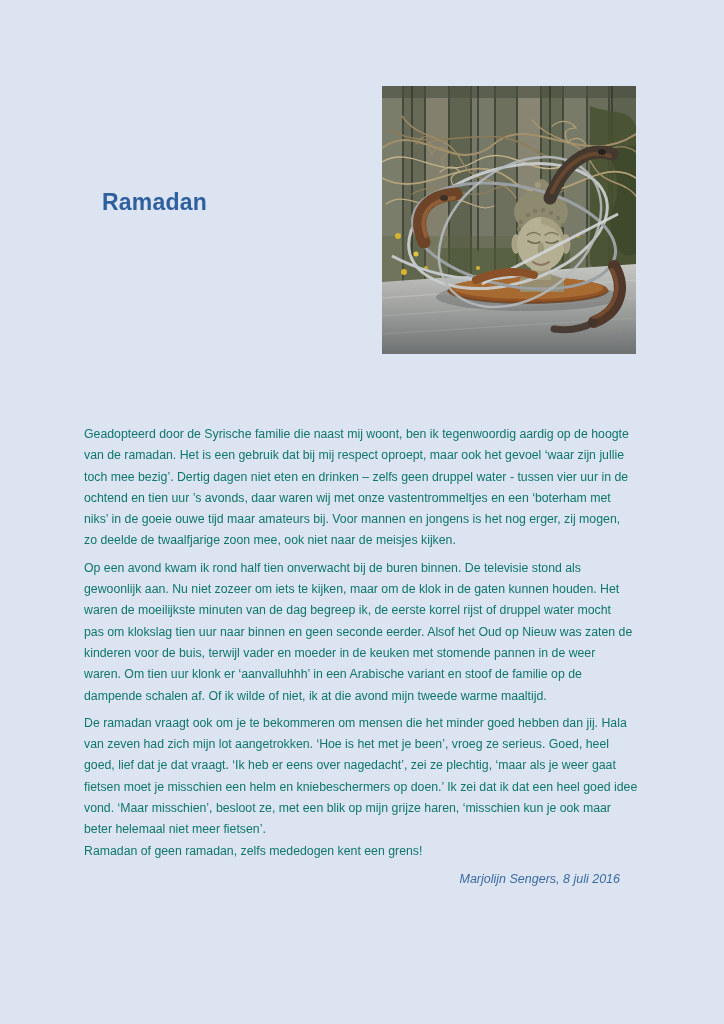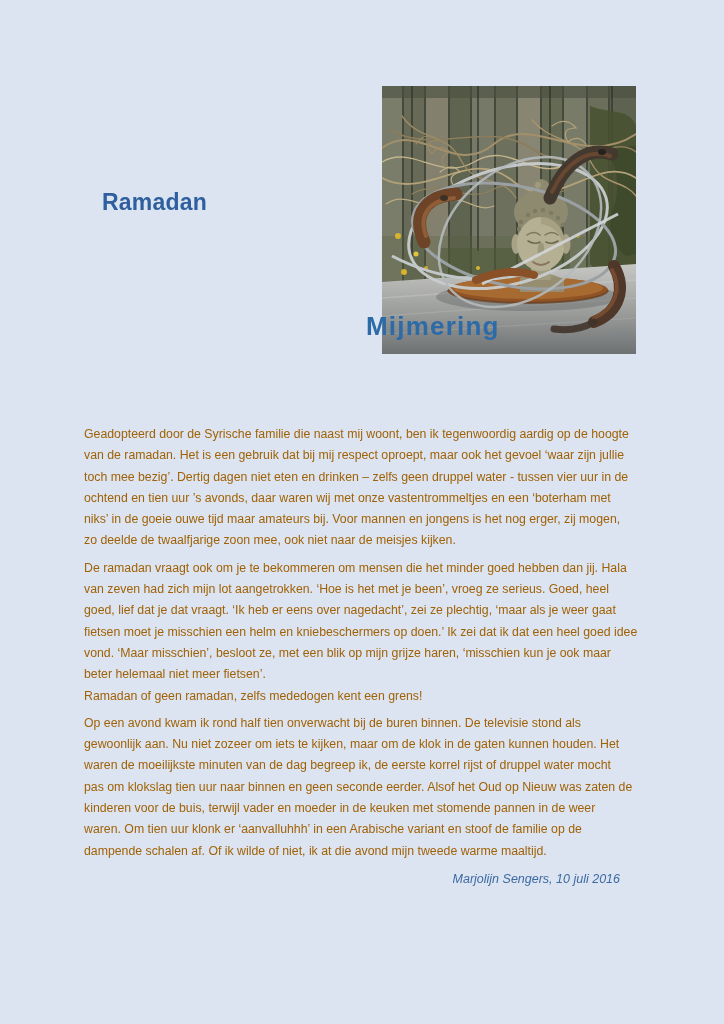--- a/index.html
+++ b/index.html
@@ -32,21 +32,21 @@
   .caption{
     position:absolute;left:366px;top:311px;
     font-size:26px;font-weight:bold;
     letter-spacing:1.2px;
     color:#2d6ba8;
     z-index:2;
   }
   .body-text{
     position:absolute;left:84px;top:424px;
     width:600px;
-    color:#a16207;
+    color:#0f766e;
     font-size:12.3px;line-height:21.3px;
   }
   .body-text p{
     margin:0 0 6px 0;
     white-space:pre; 
   }
   .signature{
     position:absolute;left:84px;top:872px;
     width:536px;text-align:right;
     font-size:12.5px;font-style:italic;
@@ -204,40 +204,39 @@
         <ellipse cx="220" cy="66" rx="4" ry="3" fill="#26211c" stroke="none"></ellipse>
         <path d="M232,180 C244,202 238,226 212,236" stroke="#4f372a" stroke-width="12"></path>
         <path d="M230,184 C240,202 234,222 212,232" stroke="#7b4e2f" stroke-width="4" opacity="0.85"></path>
         <path d="M94,194 C116,185 136,184 152,189" stroke="#8a5028" stroke-width="8"></path>
         <path d="M212,236 C200,243 186,245 172,243" stroke="#41342b" stroke-width="7" opacity="0.9"></path>
       </g>
     </svg>
     <span class="watermark">vdp</span>
   </figure>
 
-  <div class="caption">Mijmering</div>
 
   <div class="body-text">
     <p>Geadopteerd door de Syrische familie die naast mij woont, ben ik tegenwoordig aardig op de hoogte
 van de ramadan. Het is een gebruik dat bij mij respect oproept, maar ook het gevoel ‘waar zijn jullie
 toch mee bezig’. Dertig dagen niet eten en drinken – zelfs geen druppel water - tussen vier uur in de
 ochtend en tien uur ’s avonds, daar waren wij met onze vastentrommeltjes en een ‘boterham met
 niks’ in de goeie ouwe tijd maar amateurs bij. Voor mannen en jongens is het nog erger, zij mogen,
 zo deelde de twaalfjarige zoon mee, ook niet naar de meisjes kijken.</p>
+    <p>Op een avond kwam ik rond half tien onverwacht bij de buren binnen. De televisie stond als
+gewoonlijk aan. Nu niet zozeer om iets te kijken, maar om de klok in de gaten kunnen houden. Het
+waren de moeilijkste minuten van de dag begreep ik, de eerste korrel rijst of druppel water mocht
+pas om klokslag tien uur naar binnen en geen seconde eerder. Alsof het Oud op Nieuw was zaten de
+kinderen voor de buis, terwijl vader en moeder in de keuken met stomende pannen in de weer
+waren. Om tien uur klonk er ‘aanvalluhhh’ in een Arabische variant en stoof de familie op de
+dampende schalen af. Of ik wilde of niet, ik at die avond mijn tweede warme maaltijd.</p>
     <p>De ramadan vraagt ook om je te bekommeren om mensen die het minder goed hebben dan jij. Hala
 van zeven had zich mijn lot aangetrokken. ‘Hoe is het met je been’, vroeg ze serieus. Goed, heel
 goed, lief dat je dat vraagt. ‘Ik heb er eens over nagedacht’, zei ze plechtig, ‘maar als je weer gaat
 fietsen moet je misschien een helm en kniebeschermers op doen.’ Ik zei dat ik dat een heel goed idee
 vond. ‘Maar misschien’, besloot ze, met een blik op mijn grijze haren, ‘misschien kun je ook maar
 beter helemaal niet meer fietsen’.
 Ramadan of geen ramadan, zelfs mededogen kent een grens!</p>
-    <p>Op een avond kwam ik rond half tien onverwacht bij de buren binnen. De televisie stond als
-gewoonlijk aan. Nu niet zozeer om iets te kijken, maar om de klok in de gaten kunnen houden. Het
-waren de moeilijkste minuten van de dag begreep ik, de eerste korrel rijst of druppel water mocht
-pas om klokslag tien uur naar binnen en geen seconde eerder. Alsof het Oud op Nieuw was zaten de
-kinderen voor de buis, terwijl vader en moeder in de keuken met stomende pannen in de weer
-waren. Om tien uur klonk er ‘aanvalluhhh’ in een Arabische variant en stoof de familie op de
-dampende schalen af. Of ik wilde of niet, ik at die avond mijn tweede warme maaltijd.</p>
   </div>
 
-  <div class="signature">Marjolijn Sengers, 10 juli 2016</div>
+  <div class="signature">Marjolijn Sengers, 8 juli 2016</div>
 
 </div>
 
 </body></html>

